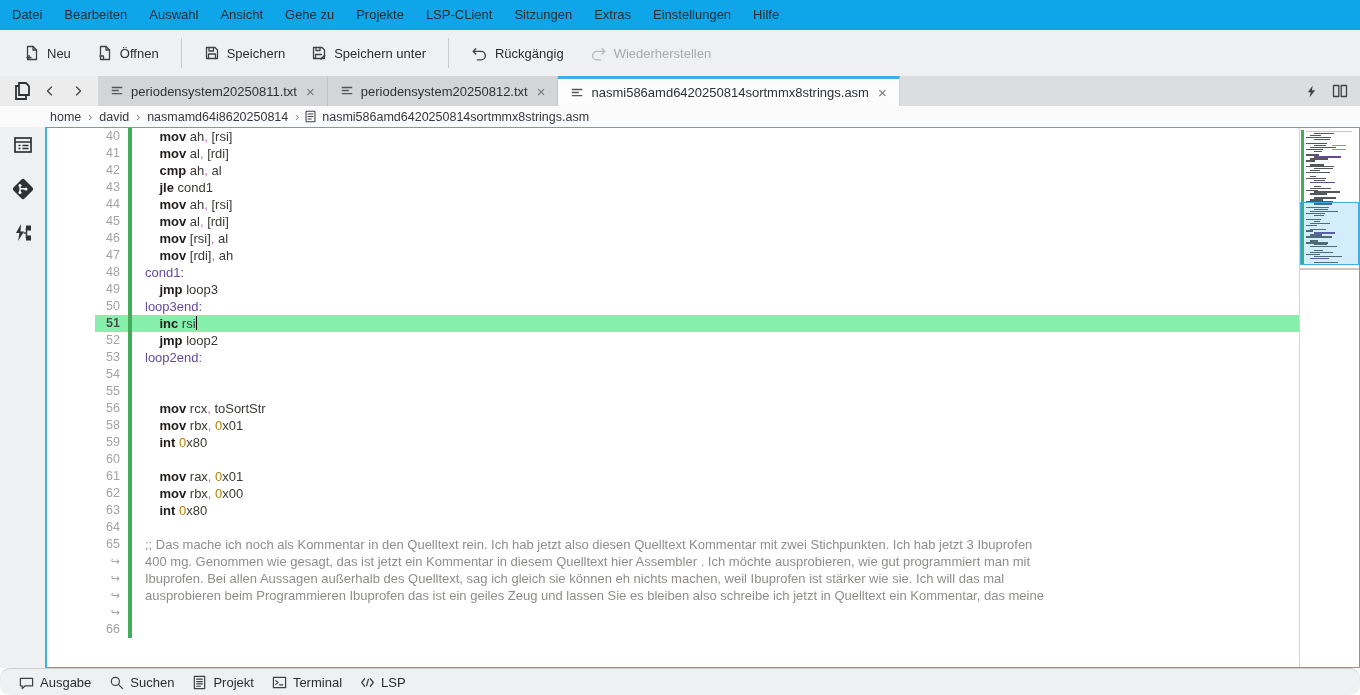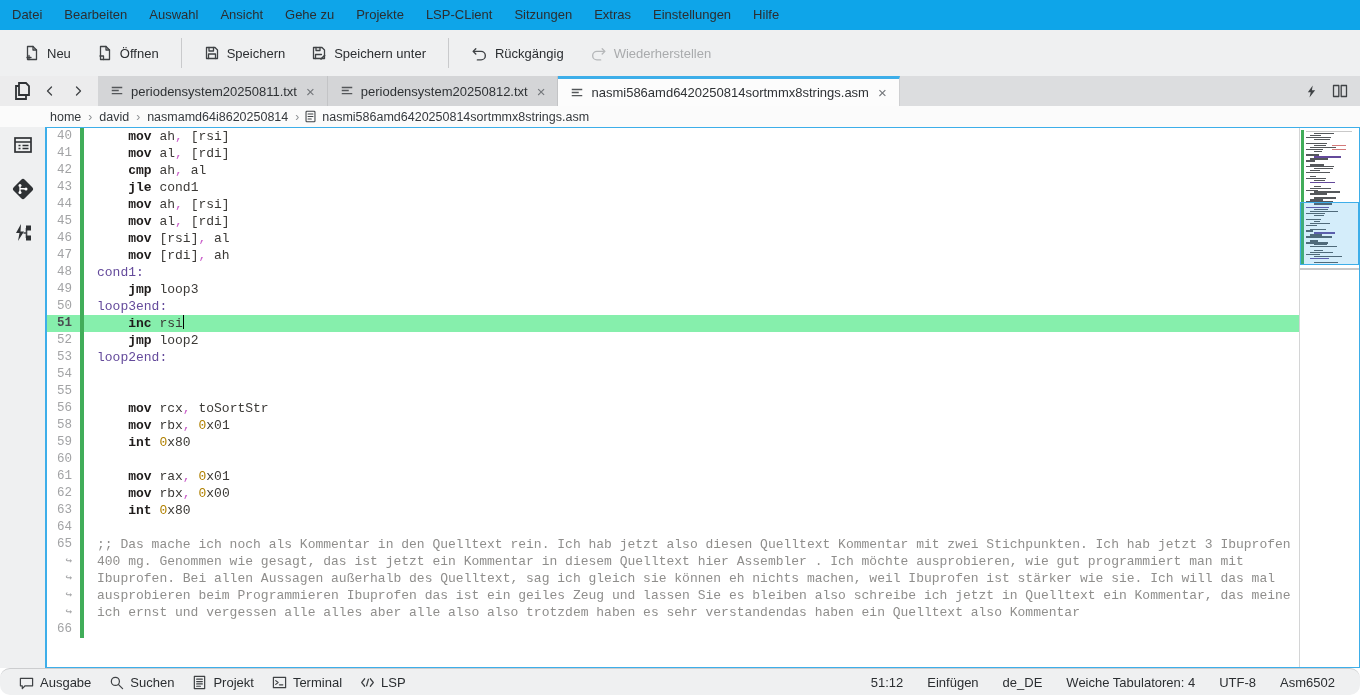--- a/index.html
+++ b/index.html
@@ -34,21 +34,21 @@
   .crumb { padding:0 2px; }
   .crumb-sep { color:#8d9093; padding:0 5px; font-size:12px; }
   .crumb-file { display:flex; align-items:center; gap:5px; }
 
   
   .main { display:flex; height:541px; }
   .sidebar { width:45px; background:#eff0f1; display:flex; flex-direction:column; align-items:center; padding-top:7px; gap:22px; }
   .side-icon { width:22px; height:22px; display:flex; align-items:center; justify-content:center; }
 
   .editor-frame { flex:1; display:flex; border:1px solid #3daee9; border-left-width:2px; background:#fff; overflow:hidden; }
-  .editor { flex:1; font-family:Liberation Mono, monospace; font-size:13px; line-height:17px; overflow:hidden; }
+  .editor { flex:1; font-family:Liberation Sans, sans-serif; font-size:13px; line-height:17px; overflow:hidden;padding-left:48px; }
   .row { display:flex; height:17px; white-space:pre; }
   .row.current { background:#86efac; }
   .lnum { width:30px; flex:0 0 30px; text-align:right; color:#a2a3a5; font-size:12.5px; padding-right:5px; }
   .row.current .lnum { color:#4a4d50; font-weight:bold; }
   .lnum.wrapmark { font-size:11px; color:#a2a3a5; }
   .modbar { width:4px; flex:0 0 4px; background:#41ad59; margin-left:3px; }
   .code { padding-left:13px; color:#2e2c2b; }
   .tok-k { font-weight:bold; color:#1f1c1b; }
   .tok-t { color:#3b3936; }
   .tok-p { color:#ca60ca; }
@@ -287,21 +287,21 @@
         <div class="row"><span class="lnum">59</span><span class="modbar"></span><span class="code"><span class="tok-t">    </span><span class="tok-k">int</span><span class="tok-t"> </span><span class="tok-n">0</span><span class="tok-t">x80</span></span></div>
         <div class="row"><span class="lnum">60</span><span class="modbar"></span><span class="code"></span></div>
         <div class="row"><span class="lnum">61</span><span class="modbar"></span><span class="code"><span class="tok-t">    </span><span class="tok-k">mov</span><span class="tok-t"> rax</span><span class="tok-p">,</span><span class="tok-t"> </span><span class="tok-n">0</span><span class="tok-t">x01</span></span></div>
         <div class="row"><span class="lnum">62</span><span class="modbar"></span><span class="code"><span class="tok-t">    </span><span class="tok-k">mov</span><span class="tok-t"> rbx</span><span class="tok-p">,</span><span class="tok-t"> </span><span class="tok-n">0</span><span class="tok-t">x00</span></span></div>
         <div class="row"><span class="lnum">63</span><span class="modbar"></span><span class="code"><span class="tok-t">    </span><span class="tok-k">int</span><span class="tok-t"> </span><span class="tok-n">0</span><span class="tok-t">x80</span></span></div>
         <div class="row"><span class="lnum">64</span><span class="modbar"></span><span class="code"></span></div>
         <div class="row"><span class="lnum">65</span><span class="modbar"></span><span class="code"><span class="tok-c">;; Das mache ich noch als Kommentar in den Quelltext rein. Ich hab jetzt also diesen Quelltext Kommentar mit zwei Stichpunkten. Ich hab jetzt 3 Ibuprofen</span></span></div>
         <div class="row"><span class="lnum wrapmark">↪</span><span class="modbar"></span><span class="code"><span class="tok-c">400 mg. Genommen wie gesagt, das ist jetzt ein Kommentar in diesem Quelltext hier Assembler . Ich möchte ausprobieren, wie gut programmiert man mit</span></span></div>
         <div class="row"><span class="lnum wrapmark">↪</span><span class="modbar"></span><span class="code"><span class="tok-c">Ibuprofen. Bei allen Aussagen außerhalb des Quelltext, sag ich gleich sie können eh nichts machen, weil Ibuprofen ist stärker wie sie. Ich will das mal</span></span></div>
         <div class="row"><span class="lnum wrapmark">↪</span><span class="modbar"></span><span class="code"><span class="tok-c">ausprobieren beim Programmieren Ibuprofen das ist ein geiles Zeug und lassen Sie es bleiben also schreibe ich jetzt in Quelltext ein Kommentar, das meine</span></span></div>
-        <div class="row"><span class="lnum wrapmark">↪</span><span class="modbar"></span><span class="code"><span class="tok-c">ich ernst und vergessen alle alles aber alle also also trotzdem haben es sehr verstandendas haben ein Quelltext also Kommentar</span></span></div>
+        <div class="row"><span class="lnum wrapmark">↪</span><span class="modbar"></span></div>
         <div class="row"><span class="lnum">66</span><span class="modbar"></span><span class="code"></span></div>
       </div>
     <div class="minimap">
         <div class="mm-green"></div>
         <div class="mm-mark" style="top: 3px; left: 6px; width: 46px; background: rgb(201, 201, 201);"></div>
         <div class="mm-mark" style="top: 4.95px; left: 14px; width: 20px; background: rgb(85, 88, 91);"></div>
         <div class="mm-mark" style="top: 6.9px; left: 10px; width: 11px; background: rgb(85, 88, 91);"></div>
         <div class="mm-mark" style="top: 8.85px; left: 6px; width: 25px; background: rgb(85, 88, 91);"></div>
         <div class="mm-mark" style="top: 10.8px; left: 14px; width: 16px; background: rgb(85, 88, 91);"></div>
         <div class="mm-mark" style="top: 14.7px; left: 6px; width: 21px; background: rgb(85, 88, 91);"></div>
@@ -406,21 +406,13 @@
         <span style="display: flex; align-items: center;">
           <svg width="15" height="15" viewBox="0 0 16 16">
             <polyline stroke="#3f4245" fill="none" stroke-width="1.3" stroke-linecap="round" stroke-linejoin="round" points="5,4 1.8,8 5,12"></polyline>
             <polyline stroke="#3f4245" fill="none" stroke-width="1.3" stroke-linecap="round" stroke-linejoin="round" points="11,4 14.2,8 11,12"></polyline>
             <path stroke="#3f4245" fill="none" stroke-width="1.3" stroke-linecap="round" stroke-linejoin="round" d="M9 4.5L7 11.5"></path>
           </svg>
         </span>
         <span>LSP</span>
       </div>
     </div>
-  <div class="sb-right">
-      <div class="sb-field">51:12</div>
-      <div class="sb-field">Einfügen</div>
-      <div class="sb-field">de_DE</div>
-      <div class="sb-field">Weiche Tabulatoren: 4</div>
-      <div class="sb-field">UTF-8</div>
-      <div class="sb-field">Asm6502</div>
-    </div>
 </div>
 
 </body></html>

